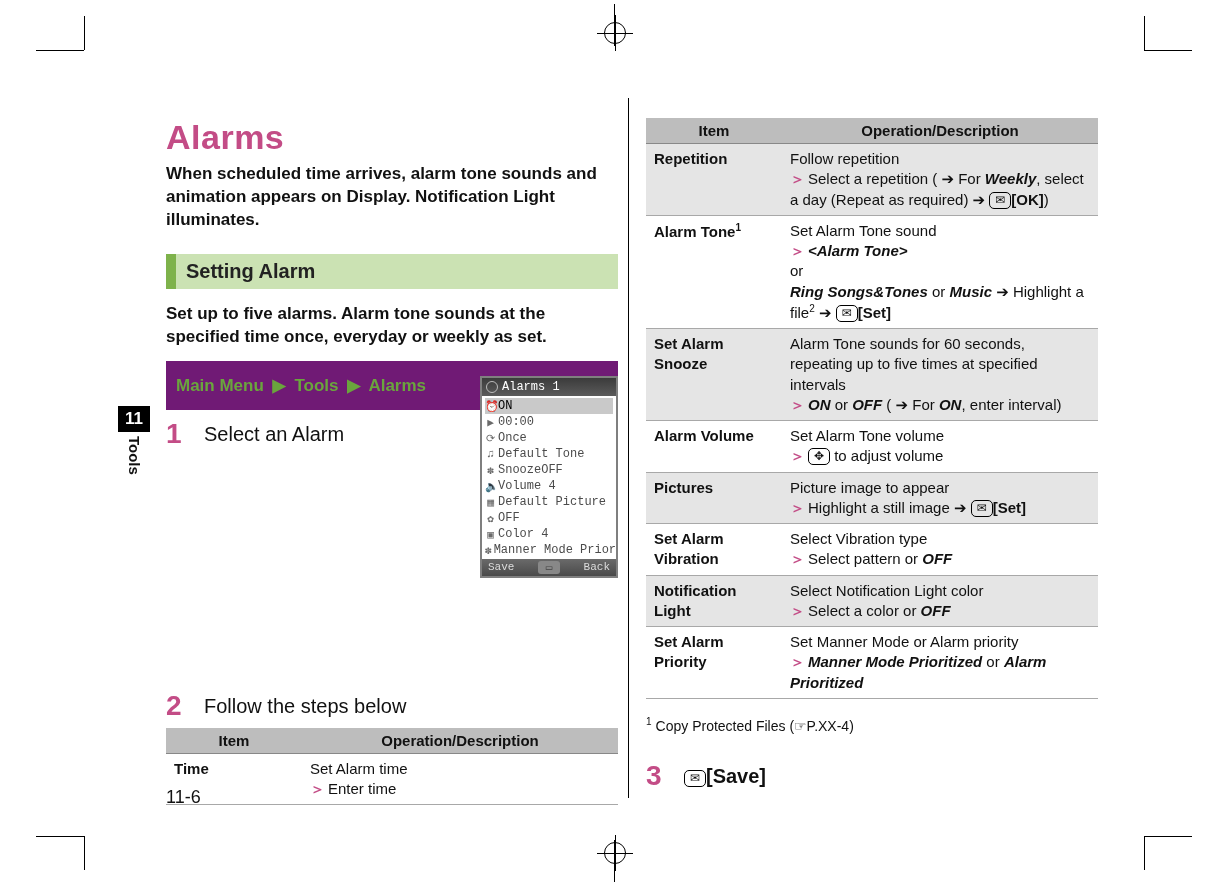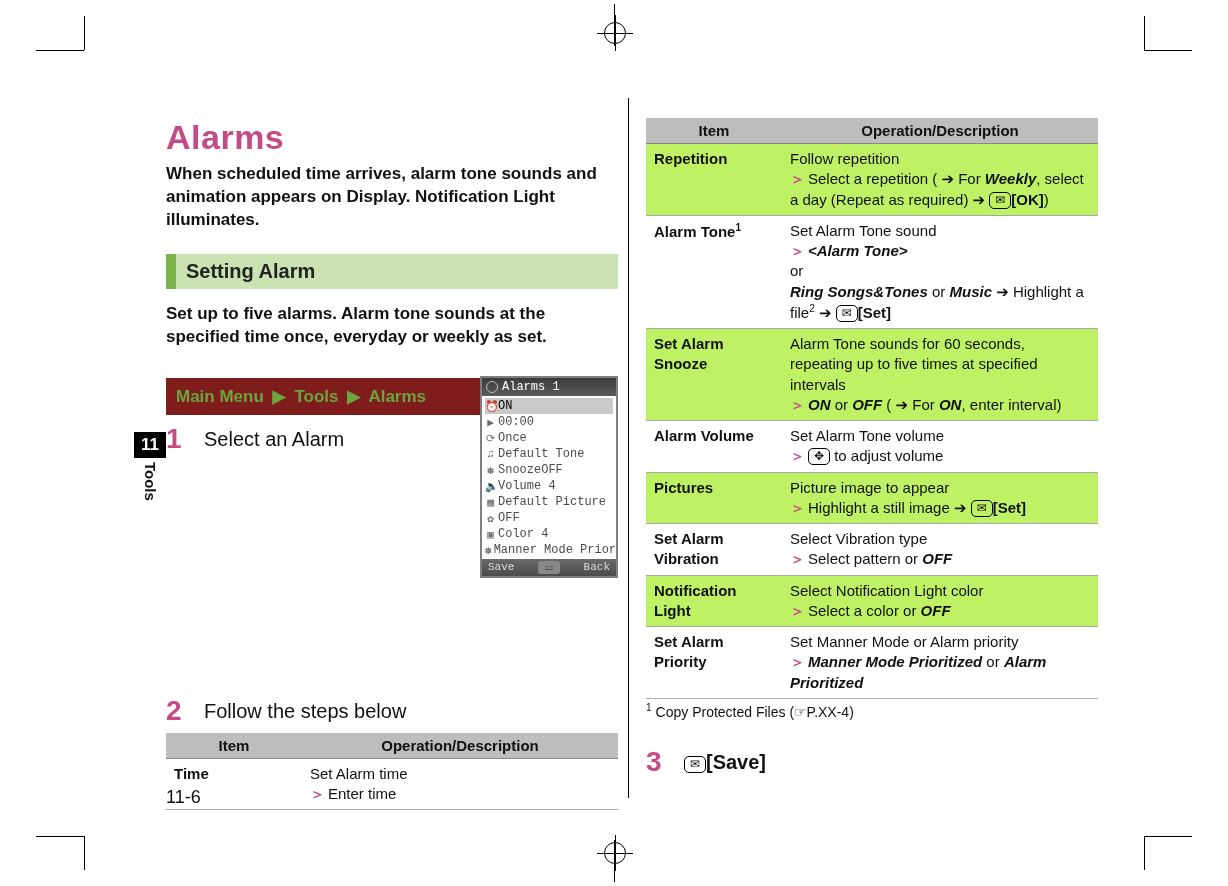--- a/index.html
+++ b/index.html
@@ -20,22 +20,22 @@
   .corner { position:absolute; width:48px; height:34px; }
   .corner span.h { position:absolute; height:0; border-top:1px solid #000; width:48px; }
   .corner span.v { position:absolute; width:0; border-left:1px solid #000; height:34px; }
 
   .sheet {
     position:absolute; left:118px; top:88px; width:992px; height:720px;
   }
 
   
   .sidetab {
-    position:absolute; left:0; top:344px; width:32px;
-    display:flex; flex-direction:column; align-items:center;margin-left:16px;
+    position:absolute; left:0; top:318px; width:32px;
+    display:flex; flex-direction:column; align-items:center;
   }
   .sidetab .num {
     background:#000; color:#fff; font-weight:bold;
     width:32px; height:26px; display:flex; align-items:center; justify-content:center;
     font-size:17px;
   }
   .sidetab .lbl {
     writing-mode:vertical-rl; font-weight:bold; font-size:15px; margin-top:4px;
   }
 
@@ -43,24 +43,24 @@
   .col.left  { left:48px; }
   .col.right { left:528px; }
 
   h1.title { color:#c34c86; font-size:34px; margin:30px 0 6px 0; font-weight:800; letter-spacing:0.5px;}
   .lead { font-weight:700; font-size:17px; line-height:1.35; margin:0 0 22px 0;}
   .band {
     background:#cbe2b3; border-left:10px solid #7eb24b;
     font-weight:800; font-size:20px; padding:6px 10px; color:#222;
     margin-bottom:14px;
   }
-  .para { font-weight:700; font-size:17px; line-height:1.35; margin:0 0 29px 0;}
+  .para { font-weight:700; font-size:17px; line-height:1.35; margin:0 0 12px 0;}
   .breadcrumb {
-    background:#7f1d1d; color:#6aa53d; font-weight:800;
-    padding:8px 10px; font-size:17px; margin-bottom:10px;
+    background:#701a75; color:#6aa53d; font-weight:800;
+    padding:14px 10px; font-size:17px; margin-bottom:10px;
   }
   .breadcrumb .tri { color:#6aa53d; margin:0 4px; }
 
   .step { display:flex; margin:6px 0 8px 0; align-items:flex-start;}
   .step .n { color:#c34c86; font-weight:800; font-size:28px; width:38px; line-height:1;}
   .step .t { font-size:20px; padding-top:3px;}
 
   
   .phone {
     position:absolute; right:0; top:288px;
@@ -89,32 +89,32 @@
     width:100%; border-collapse:collapse; font-size:15px;
   }
   table.opt th {
     background:#bdbdbd; font-weight:800; text-align:center;
     padding:4px 6px; border-bottom:1px solid #888;
   }
   table.opt td {
     vertical-align:top; padding:5px 8px; border-bottom:1px solid #a8a8a8;
     line-height:1.35;
   }
-  table.opt tr.alt td { background:#bef264;margin-top:48px; }
+  table.opt tr.alt td { background:#e5e5e5;margin-top:48px; }
   table.opt td.item { font-weight:800; width:120px; }
   .chev { color:#c34c86; font-weight:800; margin-right:3px;}
   .boldit { font-weight:800; font-style:italic;}
   .arrow { font-family:Arial; }
   .keycap {
     display:inline-block; border:1.2px solid #000; border-radius:5px;
     padding:0 3px; font-size:12px; line-height:15px; vertical-align:1px;
     min-width:14px; text-align:center;
   }
   sup { font-size:10px; vertical-align:super; }
-  .footnote { font-size:14px; line-height:1.4; margin-top:2px;}
+  .footnote { font-size:14px; line-height:1.4; margin-top:16px;}
   .footnote sup { margin-right:4px;}
   .pagefoot {
     position:absolute; left:48px; bottom:0; font-size:18px; font-weight:400;
   }
   .divider { position:absolute; left:510px; top:10px; bottom:10px; border-left:1px solid #000;}
 </style>
 </head>
 <body>
 
 <div class="corner" style="left:36px;top:16px;">

